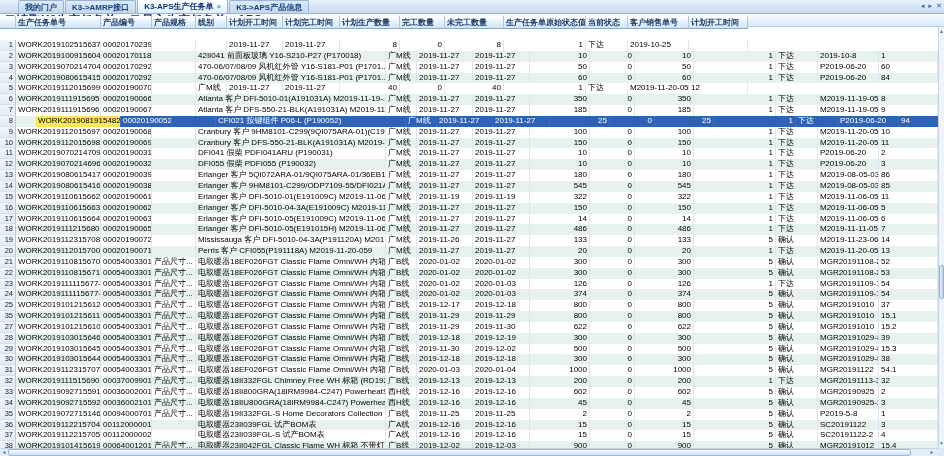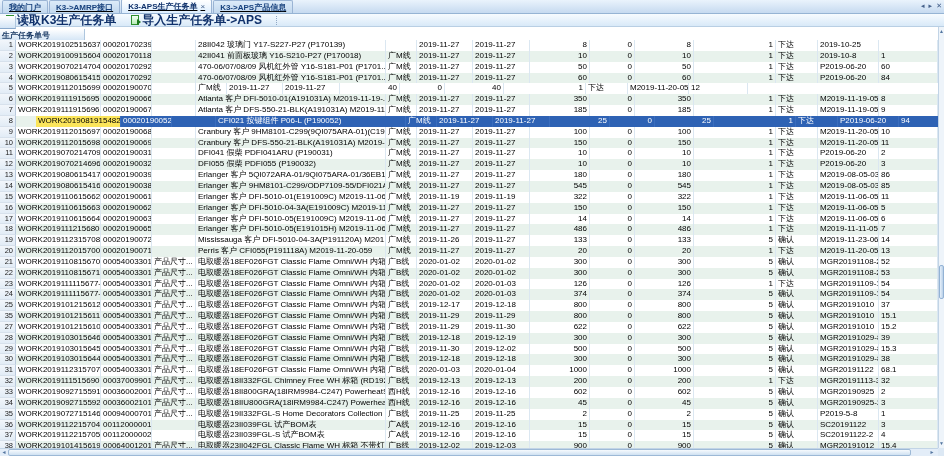--- a/index.html
+++ b/index.html
@@ -3,21 +3,21 @@
 <meta charset="utf-8">
 <style>
   * { margin:0; padding:0; box-sizing:border-box; }
   html,body { width:944px; height:456px; overflow:hidden; }
   body { font-family:"Liberation Sans","DejaVu Sans",sans-serif; background:#fff; }
   .app { position:relative; width:944px; height:456px; background:#fff; overflow:hidden; }
 
   
   .tabbar { position:absolute; top:0; left:0; width:944px; height:14px;
     background:linear-gradient(#eaf3fc,#c6daf0); border-bottom:1px solid #96b4d4;
-    display:flex; align-items:flex-end; padding-left:2px;text-decoration:underline; }
+    display:flex; align-items:flex-end; padding-left:18px; }
   .tab { height:13px; padding:0 6px; font-size:8px; font-weight:bold; color:#16407c;
     background:linear-gradient(#dcebf9,#c2d8ee); border:1px solid #9ab4d4; border-bottom:none;
     border-radius:2px 2px 0 0; margin-right:1px; display:flex; align-items:center; gap:3px; white-space:nowrap; }
   .tab.active { height:14px; background:linear-gradient(#ffffff,#ddeefe); color:#0f316b; }
   .tab .close { color:#44608a; font-weight:normal; font-size:8px; line-height:8px; }
   .winctrl { position:absolute; right:2px; top:1px; display:flex; gap:4px; font-size:7px; line-height:9px; color:#44608a; }
   .winctrl span { cursor:default; }
 
   
   .toolbar { position:absolute; top:14px; left:0; width:944px; height:13px;
@@ -25,21 +25,21 @@
     display:flex; align-items:center; padding-left:3px; gap:9px; }
   .tbtn { display:flex; align-items:center; gap:3px; height:12px; padding:0 3px;
     font-size:12px; font-weight:bold; color:#10316b; white-space:nowrap; }
   .doc-icon { width:8px; height:10px; background:linear-gradient(#f2fff2,#b9ecb9);
     border:1px solid #2f8f2f; position:relative; flex:none; }
   .doc-icon::after { content:""; position:absolute; right:-3px; bottom:-1px; width:0; height:0;
     border-top:3px solid transparent; border-bottom:3px solid transparent; border-left:4px solid #1d7a1d; }
   .grip { width:3px; height:9px; border-left:1px dotted #8fa7c4; margin-left:2px; }
 
   
-  .ghead { position:absolute; top:16px; left:0; width:938px; height:25px; display:flex; overflow:hidden;flex-direction:column; }
+  .ghead { position:absolute; top:16px; left:0; width:938px; height:25px; display:flex; overflow:hidden; }
   .hcell { flex:none; height:13px; background:linear-gradient(#ffffff,#d2e4f5);
     border-right:1px solid #aec6de; border-bottom:1px solid #89a9cc;
     font-size:8px; font-weight:bold; color:#1c3c66; padding:0 2px;
     white-space:nowrap; overflow:hidden; display:flex; align-items:center; }
   .hcell .sort { margin-left:auto; font-size:6px; color:#4a6a94; padding-left:2px; }
 
   
   .gbody { position:absolute; top:40px; left:0; width:938px; height:408px; overflow:hidden; background:#fff; }
   .row { display:flex; height:10.85px; }
   .row.stripe { background:#e8f2ec; }
@@ -158,21 +158,20 @@
         <span>计划开工时间</span>
       </div>
     </div>
 
   <div class="gbody" id="gbody">
       <div class="row">
         <div class="cell c0 rn num">1</div>
         <div class="cell c1">WORK2019102515637</div>
         <div class="cell c2">00020170239B</div>
         <div class="cell c3"></div>
-        <div class="cell c4">28II042 玻璃门 Y17-S227-P27 (P170139)</div>
         <div class="cell c5"></div>
         <div class="cell c6">2019-11-27</div>
         <div class="cell c7">2019-11-27</div>
         <div class="cell c8 num">8</div>
         <div class="cell c9 num">0</div>
         <div class="cell c10 num">8</div>
         <div class="cell c11 num">1</div>
         <div class="cell c12">下达</div>
         <div class="cell c13">2019-10-25</div>
         <div class="cell c14"></div>
@@ -677,21 +676,21 @@
         <div class="cell c4">电取暖器18EF026FGT Classic Flame Omni/WH 内箱 ...</div>
         <div class="cell c5">广B线</div>
         <div class="cell c6">2020-01-03</div>
         <div class="cell c7">2020-01-04</div>
         <div class="cell c8 num">1000</div>
         <div class="cell c9 num">0</div>
         <div class="cell c10 num">1000</div>
         <div class="cell c11 num">5</div>
         <div class="cell c12">确认</div>
         <div class="cell c13">MGR20191122</div>
-        <div class="cell c14">68.1</div>
+        <div class="cell c14">54.1</div>
       </div>
       <div class="row stripe">
         <div class="cell c0 rn num">32</div>
         <div class="cell c1">WORK2019111515690</div>
         <div class="cell c2">00037009901A</div>
         <div class="cell c3">产品尺寸...</div>
         <div class="cell c4">电取暖器18II332FGL Chimney Free WH 标箱 (RD192...</div>
         <div class="cell c5">广B线</div>
         <div class="cell c6">2019-12-13</div>
         <div class="cell c7">2019-12-13</div>

